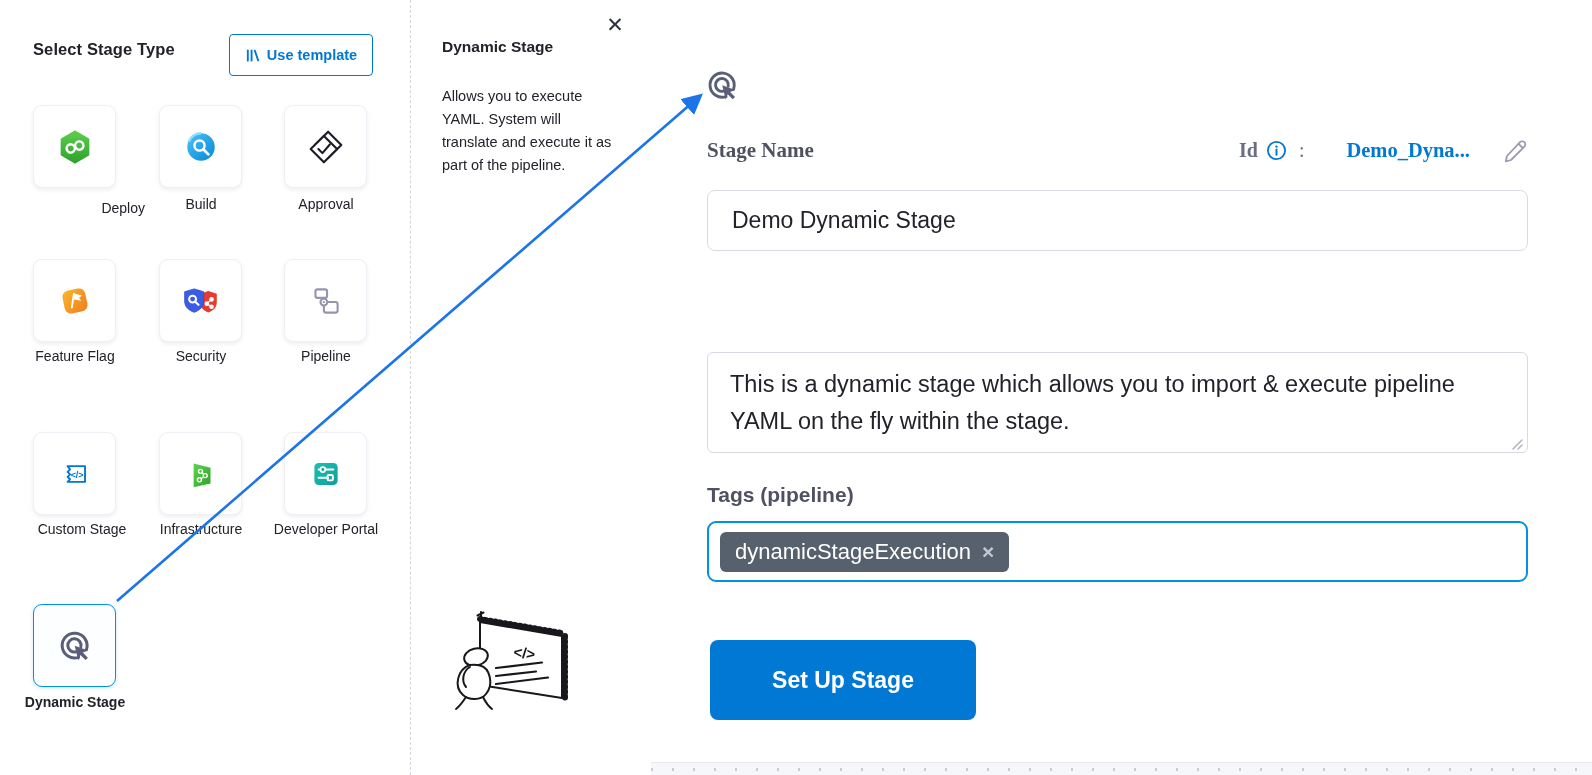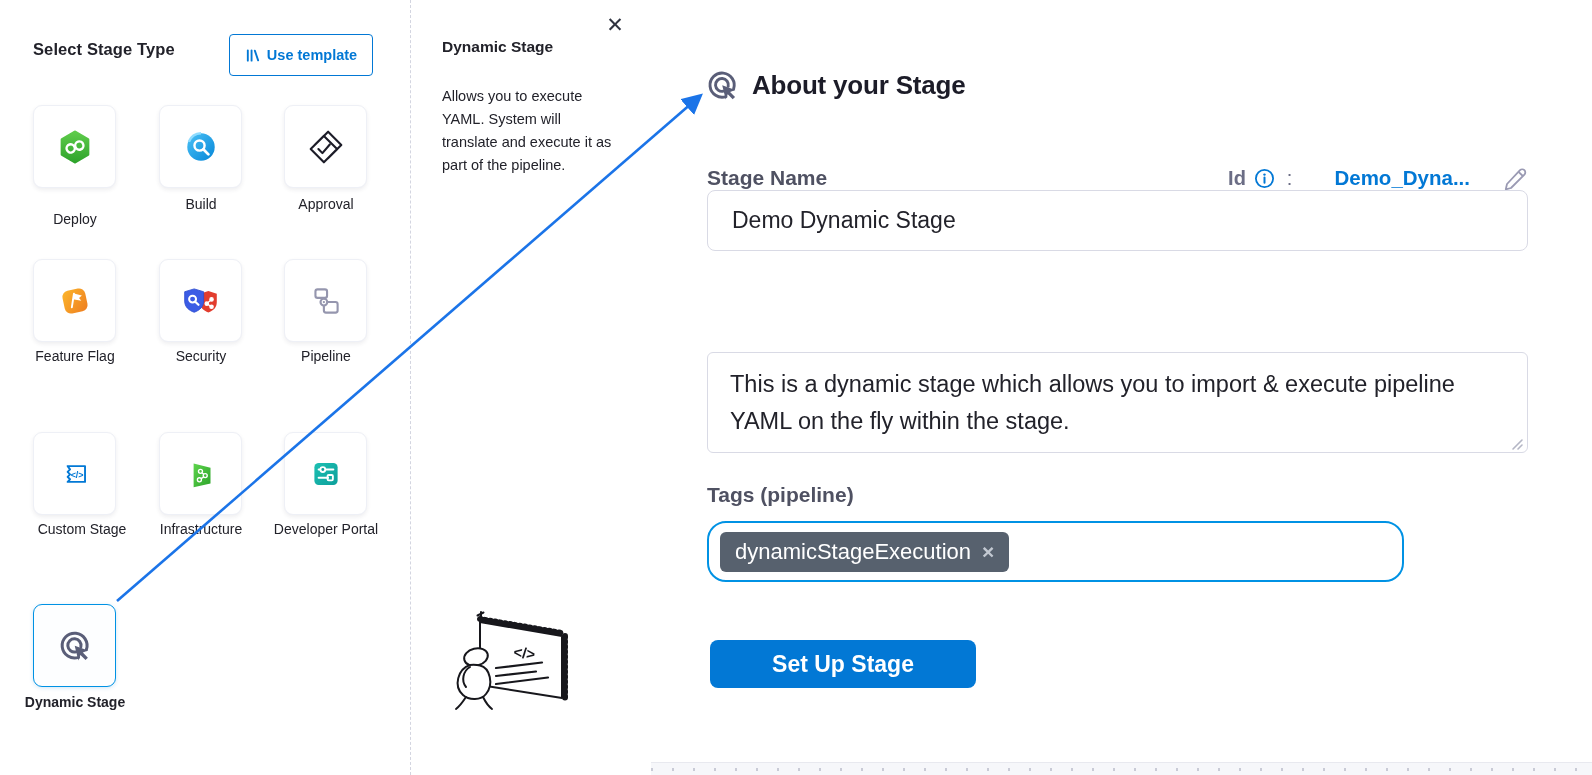--- a/index.html
+++ b/index.html
@@ -27,41 +27,41 @@
   .help-title { position:absolute; left:442px; top:38px; font-size:15.5px; font-weight:700; color:#22222a; }
   .help-desc { position:absolute; left:442px; top:85px; width:172px; font-size:14.5px; line-height:23px; color:#22222a; }
   .illustration { position:absolute; left:450px; top:606px; }
 
   
   .arrow-overlay { position:absolute; left:0; top:0; pointer-events:none; }
 
   
   .form-header { position:absolute; left:705px; top:68px; display:flex; align-items:center; gap:12px; }
   .form-title { font-size:26px; font-weight:700; color:#1c1c28; letter-spacing:-.2px; }
-  .row-labels { position:absolute; left:707px; top:164px; width:821px; display:flex; align-items:center; }
+  .row-labels { position:absolute; left:707px; top:136px; width:821px; display:flex; align-items:center;font-family:Liberation Serif, serif; }
   .field-label { font-size:21px; font-weight:600; color:#4f5162; }
   .id-group { margin-left:auto; display:flex; align-items:center; gap:8px;justify-content:space-between; }
   .id-label { font-size:20px; color:#6b6d85; font-weight:600; }
   .id-colon { font-size:20px; color:#6b6d85; margin-left:4px; }
   .id-value { font-size:20.5px; color:#0278d5; font-weight:600;margin-left:34px; }
   .pencil-btn { background:none; border:none; cursor:pointer; margin-left:22px; display:flex; }
   .name-input { position:absolute; left:707px; top:190px; width:821px; height:61px; border:1px solid #d9dae5;
     border-radius:8px; padding:0 24px; font-size:23px; color:#22222a; font-family:"Liberation Sans",sans-serif; }
   .desc-label { position:absolute; left:707px; top:317px; }
   .desc-area { position:absolute; left:707px; top:352px; width:821px; height:101px; border:1px solid #d9dae5;
     border-radius:6px; padding:13px 22px; font-size:23.5px; line-height:37px; color:#22222a; resize:none;
     font-family:"Liberation Sans",sans-serif; overflow:hidden; }
   .resize-grip { position:absolute; left:1510px; top:437px; pointer-events:none; }
   .tags-label { position:absolute; left:707px; top:483px; }
-  .tags-input { position:absolute; left:707px; top:521px; width:697px; height:61px; border:2px solid #0092e4;
-    border-radius:19px; background:#fff; display:flex; align-items:center; padding:0 11px; }
+  .tags-input { position:absolute; left:707px; top:521px; width:821px; height:61px; border:2px solid #0092e4;
+    border-radius:9px; background:#fff; display:flex; align-items:center; padding:0 11px; }
   .tag-chip { background:#57616e; border-radius:6px; color:#fff; font-size:22px; height:40px;
     display:flex; align-items:center; padding:0 15px; gap:11px; }
   .tag-x { color:#c3c9d2; font-size:21px; font-weight:700; cursor:pointer; line-height:1; }
-  .submit-btn { position:absolute; left:710px; top:640px; width:266px; height:48px; background:#0278d5; border:none;
+  .submit-btn { position:absolute; left:710px; top:640px; width:266px; height:80px; background:#0278d5; border:none;
     border-radius:8px; color:#fff; font-size:23px; font-weight:600; cursor:pointer; font-family:"Liberation Sans",sans-serif; }
 
   .canvas-strip { position:absolute; left:651px; top:762px; width:941px; height:13px; background-color:#f6f7fa;
     border-top:1px solid #e8e9ef;
     background-image:repeating-linear-gradient(90deg,#c9cbd6 0,#c9cbd6 2px,transparent 2px,transparent 21px);
     background-size:100% 3px; background-position:0 5px; background-repeat:no-repeat; }
 </style>
 </head>
 <body>
 
@@ -84,21 +84,21 @@
             <stop offset="1" stop-color="#2fa42c"></stop>
           </linearGradient>
         </defs>
       <path d="M18 4 L30.1 11 V25 L18 32 L5.9 25 V11 Z" fill="url(#gGreen)" stroke="url(#gGreen)" stroke-width="3" stroke-linejoin="round"></path>
       <g transform="rotate(-18 18 18)" stroke="#fff" stroke-width="2.3" fill="none">
         <circle cx="13.7" cy="18" r="3.9"></circle>
           <circle cx="22.3" cy="18" r="3.9"></circle>
       </g>
     </svg>
   </div>
-  <div class="tile-label" style="left:5px; top:210px;">Deploy</div>
+  <div class="tile-label" style="left:5px; top:199px;text-align:right;">Deploy</div>
 
   <div class="tile" style="left:159px; top:105px;">
     <svg width="38" height="38" viewBox="0 0 36 36">
       <defs>
           <linearGradient id="gBlue" x1="0" y1="0" x2="1" y2="1">
         <stop offset="0" stop-color="#4cc2f6"></stop>
             <stop offset="1" stop-color="#0586d8"></stop>
           </linearGradient>
         </defs>
       <circle cx="18" cy="18" r="13" fill="url(#gBlue)"></circle>
@@ -247,21 +247,20 @@
   </svg>
 
   <div class="form-header">
     <svg width="35" height="35" viewBox="0 0 24 24">
       <g stroke="#5a5e78" stroke-width="2" fill="none" stroke-linecap="round">
         <path d="M19.6 14.4 A8.3 8.3 0 1 0 14.4 19.6"></path>
         <path d="M15.9 12.6 A4.4 4.4 0 1 0 12.6 15.9"></path>
       </g>
       <path d="M11.8 11.8 L20.8 15 L17.2 16.4 L20.6 19.8 L19 21.4 L15.6 18 L14.2 21.6 Z" fill="#5a5e78"></path>
     </svg>
-    <span class="form-title">About your Stage</span>
   </div>
 
   <div class="row-labels">
     <span class="field-label">Stage Name</span>
     <span class="id-group">
       <span class="id-label">Id</span>
       <svg width="21" height="21" viewBox="0 0 20 20" style="cursor:pointer;">
         <circle cx="10" cy="10" r="8.2" fill="none" stroke="#0278d5" stroke-width="1.7"></circle>
         <circle cx="10" cy="6.3" r="1.15" fill="#0278d5"></circle>
         <path d="M10 9 V14" stroke="#0278d5" stroke-width="1.9" stroke-linecap="round"></path>

